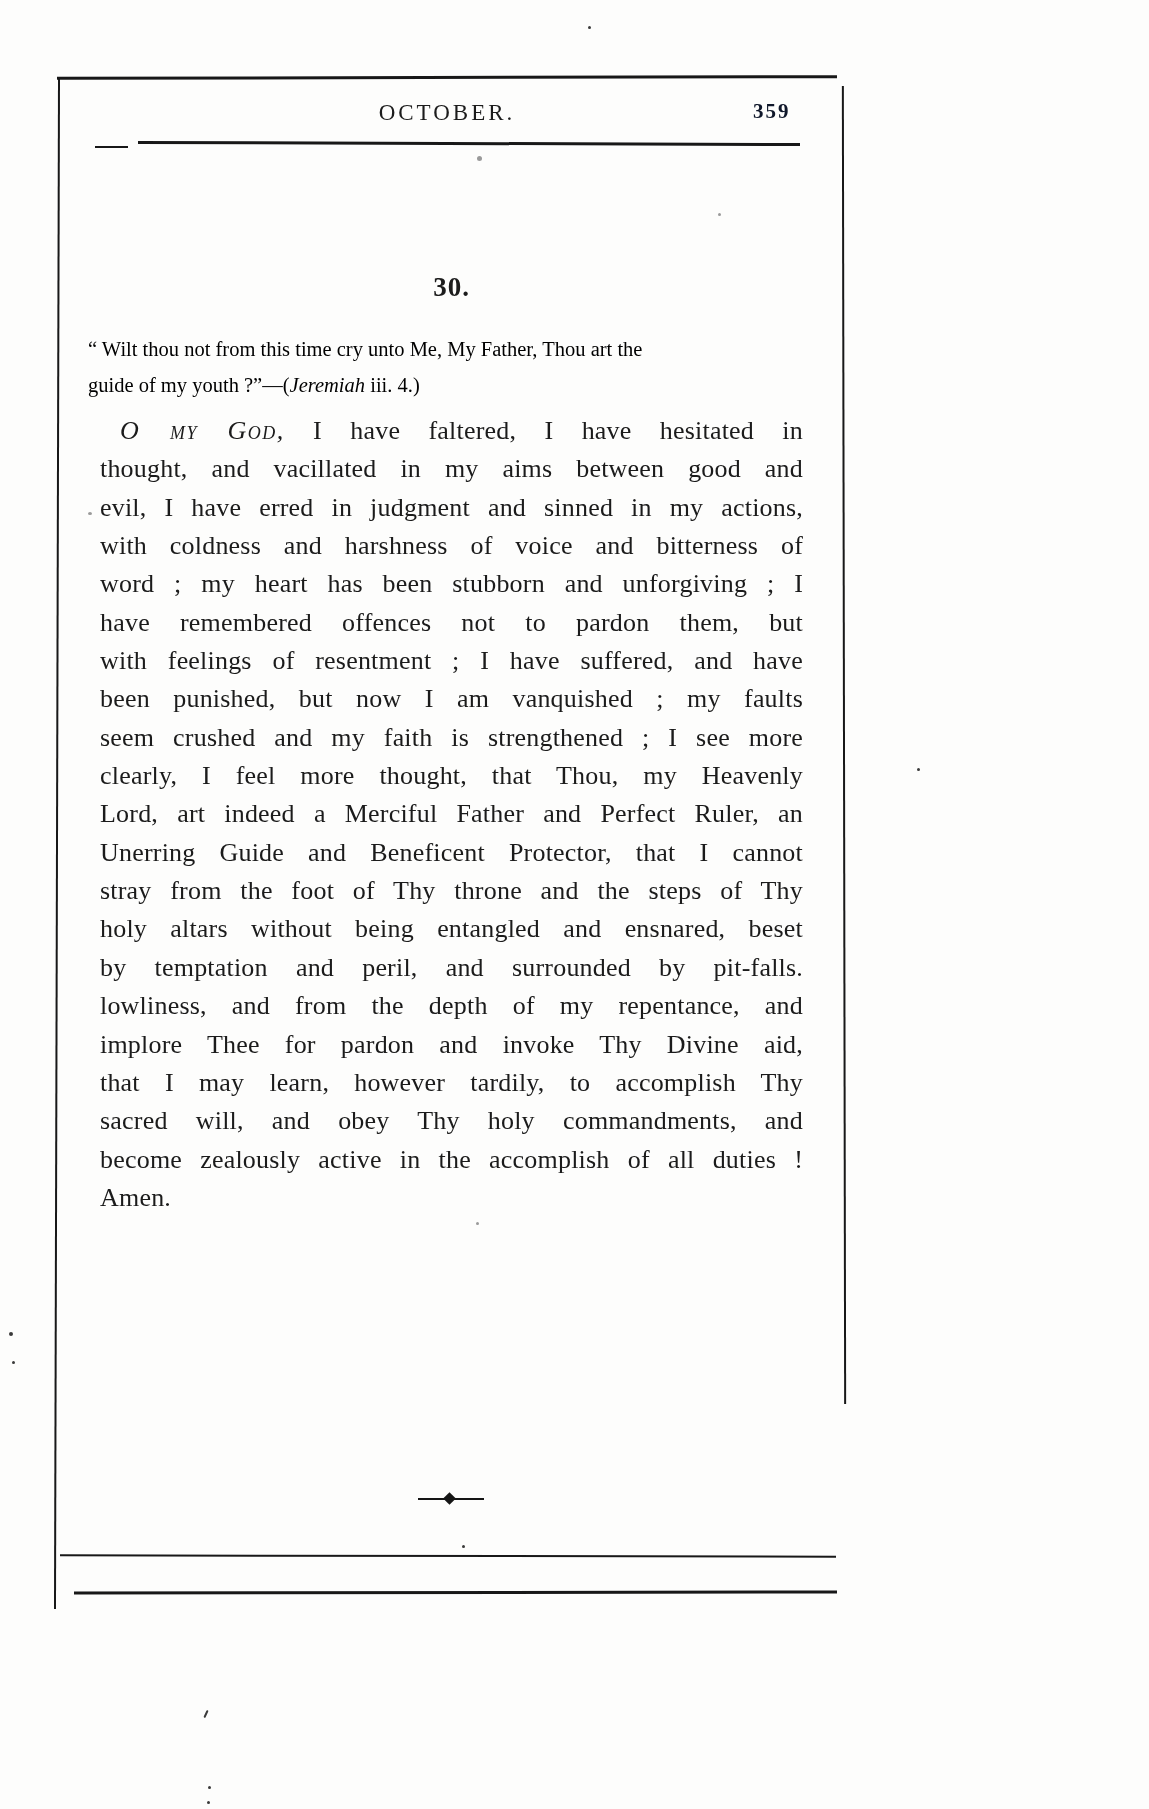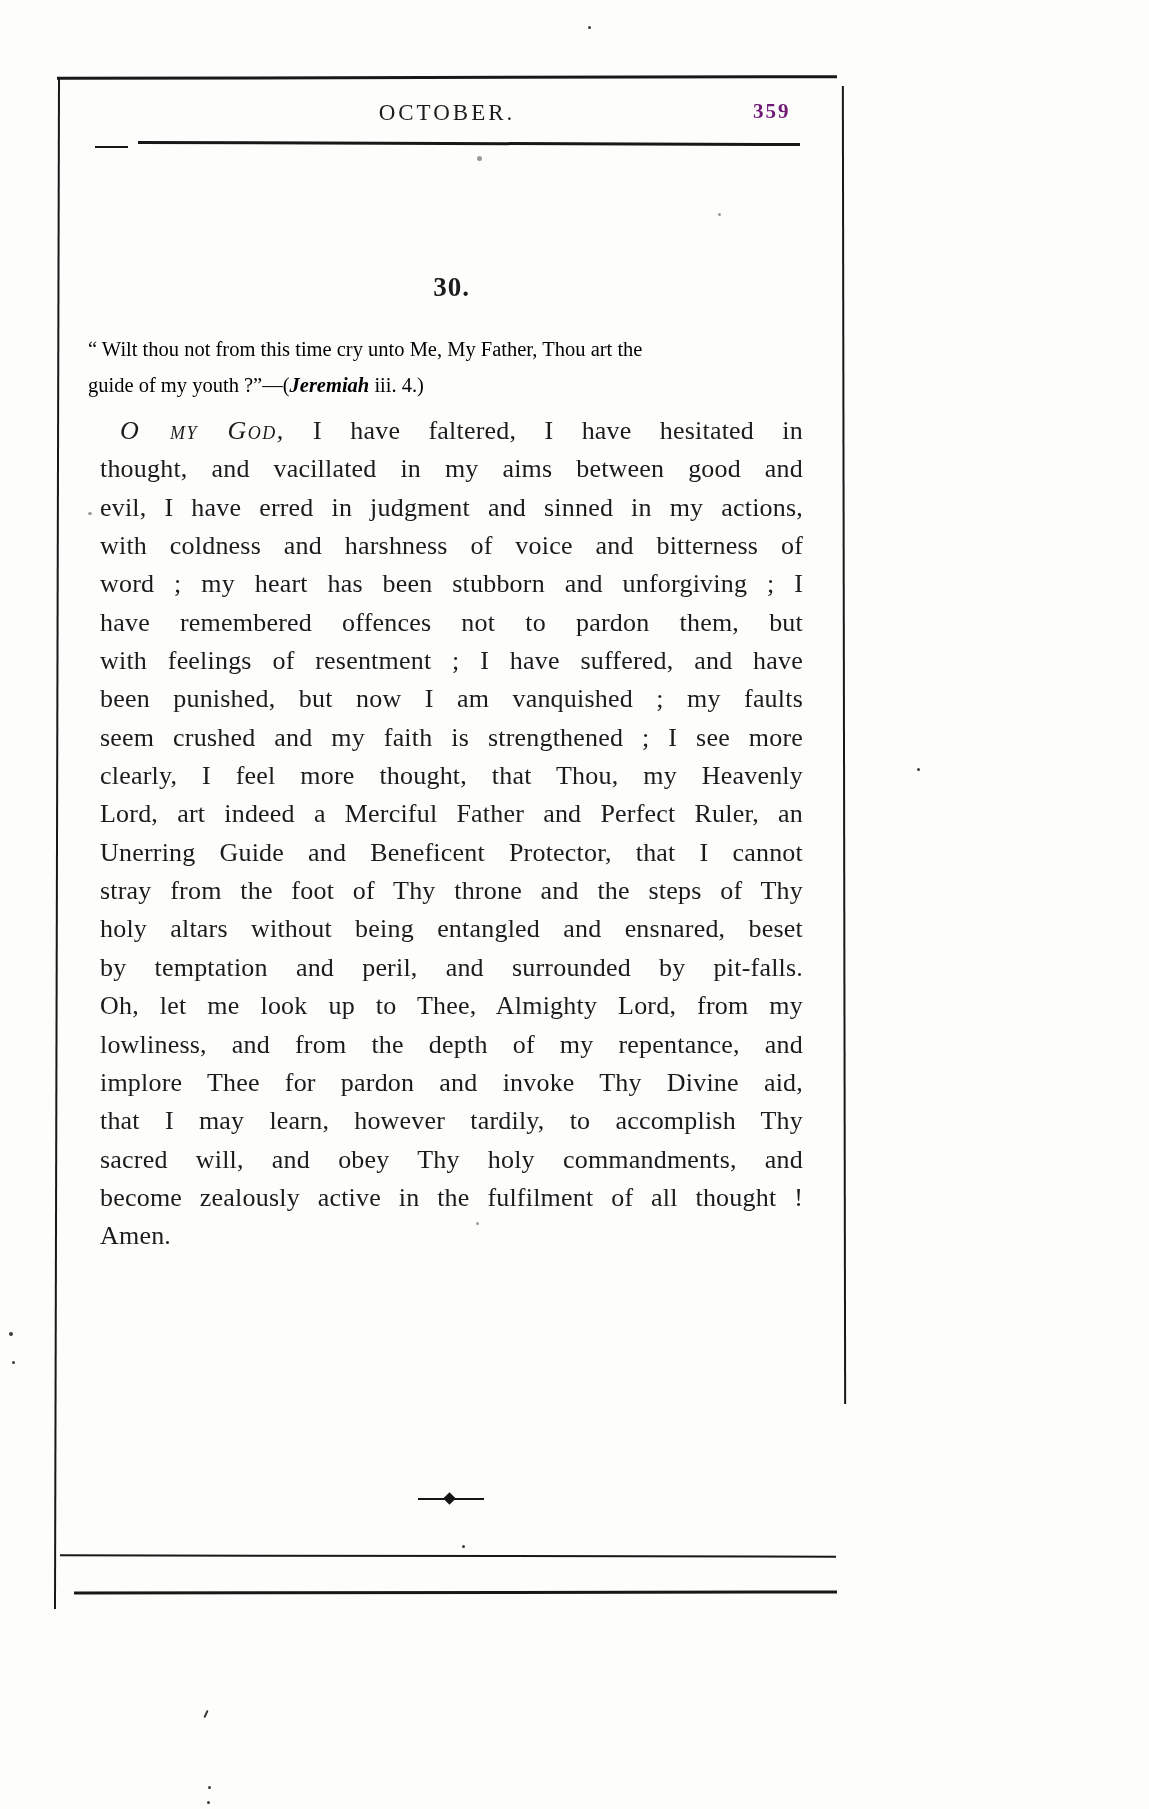--- a/index.html
+++ b/index.html
@@ -22,36 +22,36 @@
   .frame-bottom-1 { left:60px; top:1555px; width:776px; height:2px; transform:rotate(0.1deg); }
   .frame-bottom-2 { left:74px; top:1591px; width:763px; height:3px; transform:rotate(-0.08deg); }
 
   
   .running-header-title {
     position:absolute; left:57px; top:100px; width:780px;
     text-align:center; font-size:23px; letter-spacing:3px;
   }
   .page-number {
     position:absolute; left:753px; top:99px;
-    font-size:21px; letter-spacing:2px; font-weight:bold; color:#701a75;
+    font-size:21px; letter-spacing:2px; font-weight:bold; color:#0f172a;
   }
   .header-rule-dash { left:95px; top:146px; width:33px; height:2px; }
   .header-rule-main { left:138px; top:142px; width:662px; height:3px; transform:rotate(0.18deg); }
 
   .section-number {
     position:absolute; left:100px; top:272px; width:703px;
     text-align:center; font-size:27px; font-weight:bold; letter-spacing:1px;
   }
 
   .epigraph {
     position:absolute; left:88px; top:331px; width:727px;
     font-size:20.5px; line-height:36px; text-align:left;
     color:#000000;
   }
-  .epigraph i { font-style:italic;font-weight:bold; }
+  .epigraph i { font-style:italic; }
 
   .prayer-body {
     position:absolute; left:100px; top:412px; width:703px;
     font-size:26px; line-height:38.35px; letter-spacing:0.2px;
     color:#1b1b1b;
   }
   .body-line {
     text-align:justify;
     text-align-last:justify;
   }
@@ -105,26 +105,25 @@
         <div class="body-line">have remembered offences not to pardon them, but</div>
         <div class="body-line">with feelings of resentment ; I have suffered, and have</div>
         <div class="body-line">been punished, but now I am vanquished ; my faults</div>
         <div class="body-line">seem crushed and my faith is strengthened ; I see more</div>
         <div class="body-line">clearly, I feel more thought, that Thou, my Heavenly</div>
         <div class="body-line">Lord, art indeed a Merciful Father and Perfect Ruler, an</div>
         <div class="body-line">Unerring Guide and Beneficent Protector, that I cannot</div>
         <div class="body-line">stray from the foot of Thy throne and the steps of Thy</div>
         <div class="body-line">holy altars without being entangled and ensnared, beset</div>
         <div class="body-line">by temptation and peril, and surrounded by pit-falls.</div>
-        <div class="body-line">Oh, let me look up to Thee, Almighty Lord, from my</div>
         <div class="body-line">lowliness, and from the depth of my repentance, and</div>
         <div class="body-line">implore Thee for pardon and invoke Thy Divine aid,</div>
         <div class="body-line">that I may learn, however tardily, to accomplish Thy</div>
         <div class="body-line">sacred will, and obey Thy holy commandments, and</div>
-        <div class="body-line">become zealously active in the fulfilment of all thought !</div>
+        <div class="body-line">become zealously active in the accomplish of all duties !</div>
       </div>
     <div class="body-line last">Amen.</div>
   </div>
 
   <div class="ornament">
     <div class="bar"></div>
     <div class="diamond"></div>
   </div>
 
   <div class="speck" style="left:588px; top:26px;  width:3px; height:3px;"></div>

